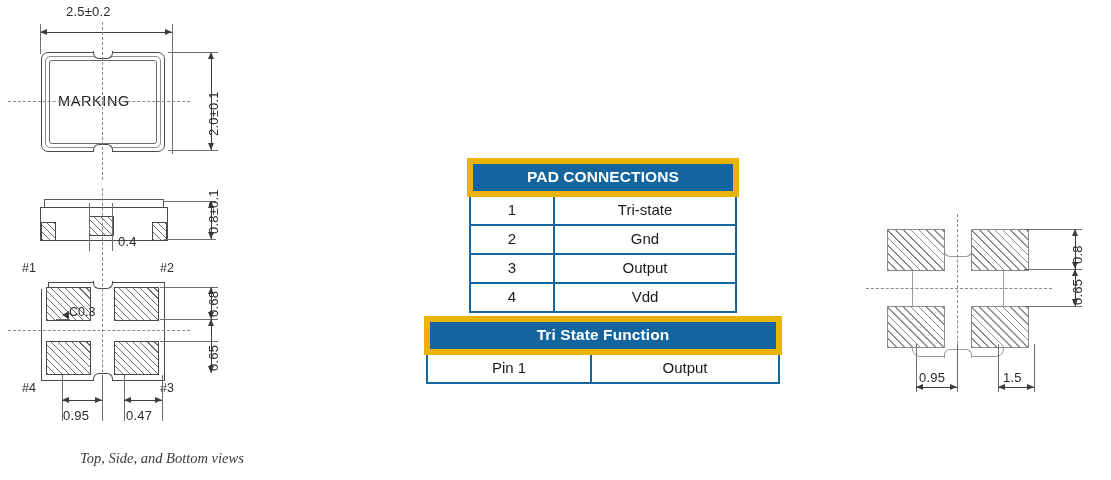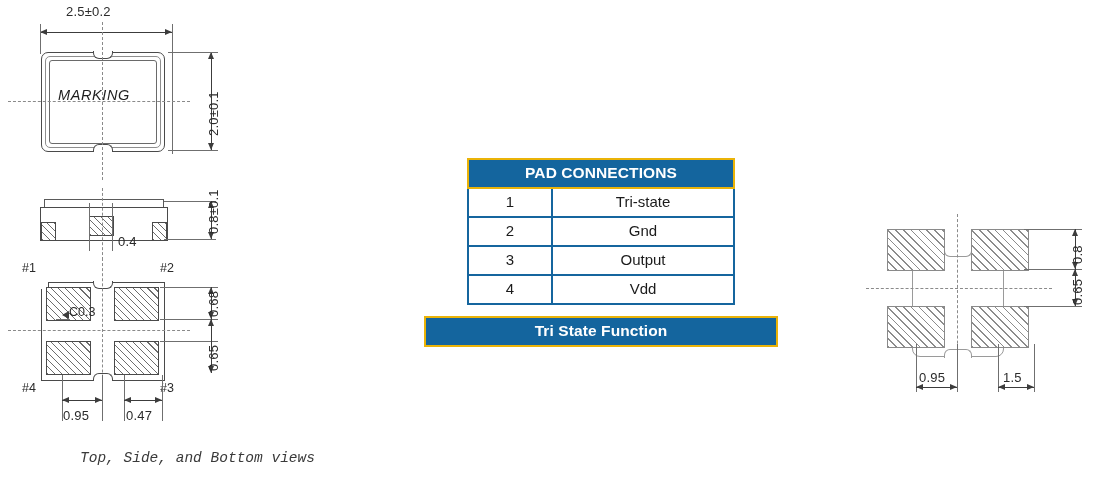--- a/index.html
+++ b/index.html
@@ -33,42 +33,42 @@
     transform: rotate(-90deg);
   }
   .pinlabel {
     position: absolute;
     font-size: 12.5px;
     color: #2b2b2b;
     white-space: nowrap;
   }
   .caption {
     position: absolute;
-    font-family: Liberation Mono, monospace;
+    font-family: Liberation Serif, serif;
     font-style: italic;
     font-size: 14.5px;
     color: #3a3a3a;
     white-space: nowrap;
   }
 
   
   .dtable {
     position: absolute;
     border-collapse: collapse;
     background: #ffffff;
     table-layout: fixed;
   }
   .dtable th {
     background: #14659e;
     color: #ffffff;
     font-size: 15.5px;
     font-weight: bold;
     text-align: center;
     padding: 4px 0 5px 0;
-    border: 2px solid #eab308;
+    border: 6px solid #eab308;
     letter-spacing: .1px;
   }
   .dtable td {
     border: 2px solid #15659e;
     text-align: center;
     font-size: 15px;
     color: #1b1b1b;
     padding: 2px 2px 3px 2px;
     background: #ffffff;
     line-height: 1.15;
@@ -191,21 +191,21 @@
     <div class="linev thin" style="left:40px; top:24px; height:30px;"></div>
     <div class="linev thin" style="left:172px; top:24px; height:130px;"></div>
 
     <div class="pkg-outer" style="left:41px; top:52px; width:122px; height:98px;"></div>
     <div class="pkg-mid" style="left:45px; top:56px; width:114px; height:90px;"></div>
     <div class="pkg-inner" style="left:49px; top:60px; width:106px; height:82px;"></div>
 
     <div class="notch" style="left:93px; top:51px; width:18px; height:7px; border-top:none;"></div>
     <div class="notch notch-b" style="left:93px; top:144px; width:18px; height:7px; border-bottom:none;"></div>
 
-    <div class="marking" style="left:58px; top:87px;font-style:italic;">MARKING</div>
+    <div class="marking" style="left:58px; top:93px;">MARKING</div>
 
     <div class="dashh" style="left:8px; top:101px; width:182px;"></div>
     <div class="dashv" style="left:102px; top:22px; height:158px;"></div>
 
     <div class="arrowlinev" style="left:211px; top:52px; height:98px;"></div>
     <div class="dimtext vert" style="left:206px; top:136px;">2.0±0.1</div>
     <div class="lineh thin" style="left:168px; top:52px; width:50px;"></div>
     <div class="lineh thin" style="left:168px; top:150px; width:50px;"></div>
   </div>
 
@@ -321,20 +321,24 @@
     <colgroup>
         <col class="c1">
         <col class="c2">
       </colgroup>
     <thead>
       <tr>
         <th colspan="2">Tri State Function</th>
       </tr>
     </thead>
     <tbody>
+      <tr>
+        <td>Pin 1</td>
+        <td>Output</td>
+      </tr>
     </tbody>
   </table>
 
   <div>
 
     <div class="abs" style="left:912px; top:250px; width:90px; height:105px;
          border:1px solid #9a9a9a; border-radius:8px; background:transparent;"></div>
 
     <div class="abs" style="left:944px; top:248px; width:26px; height:8px;
          background:#ffffff; border:1px solid #9a9a9a; border-top:none;

